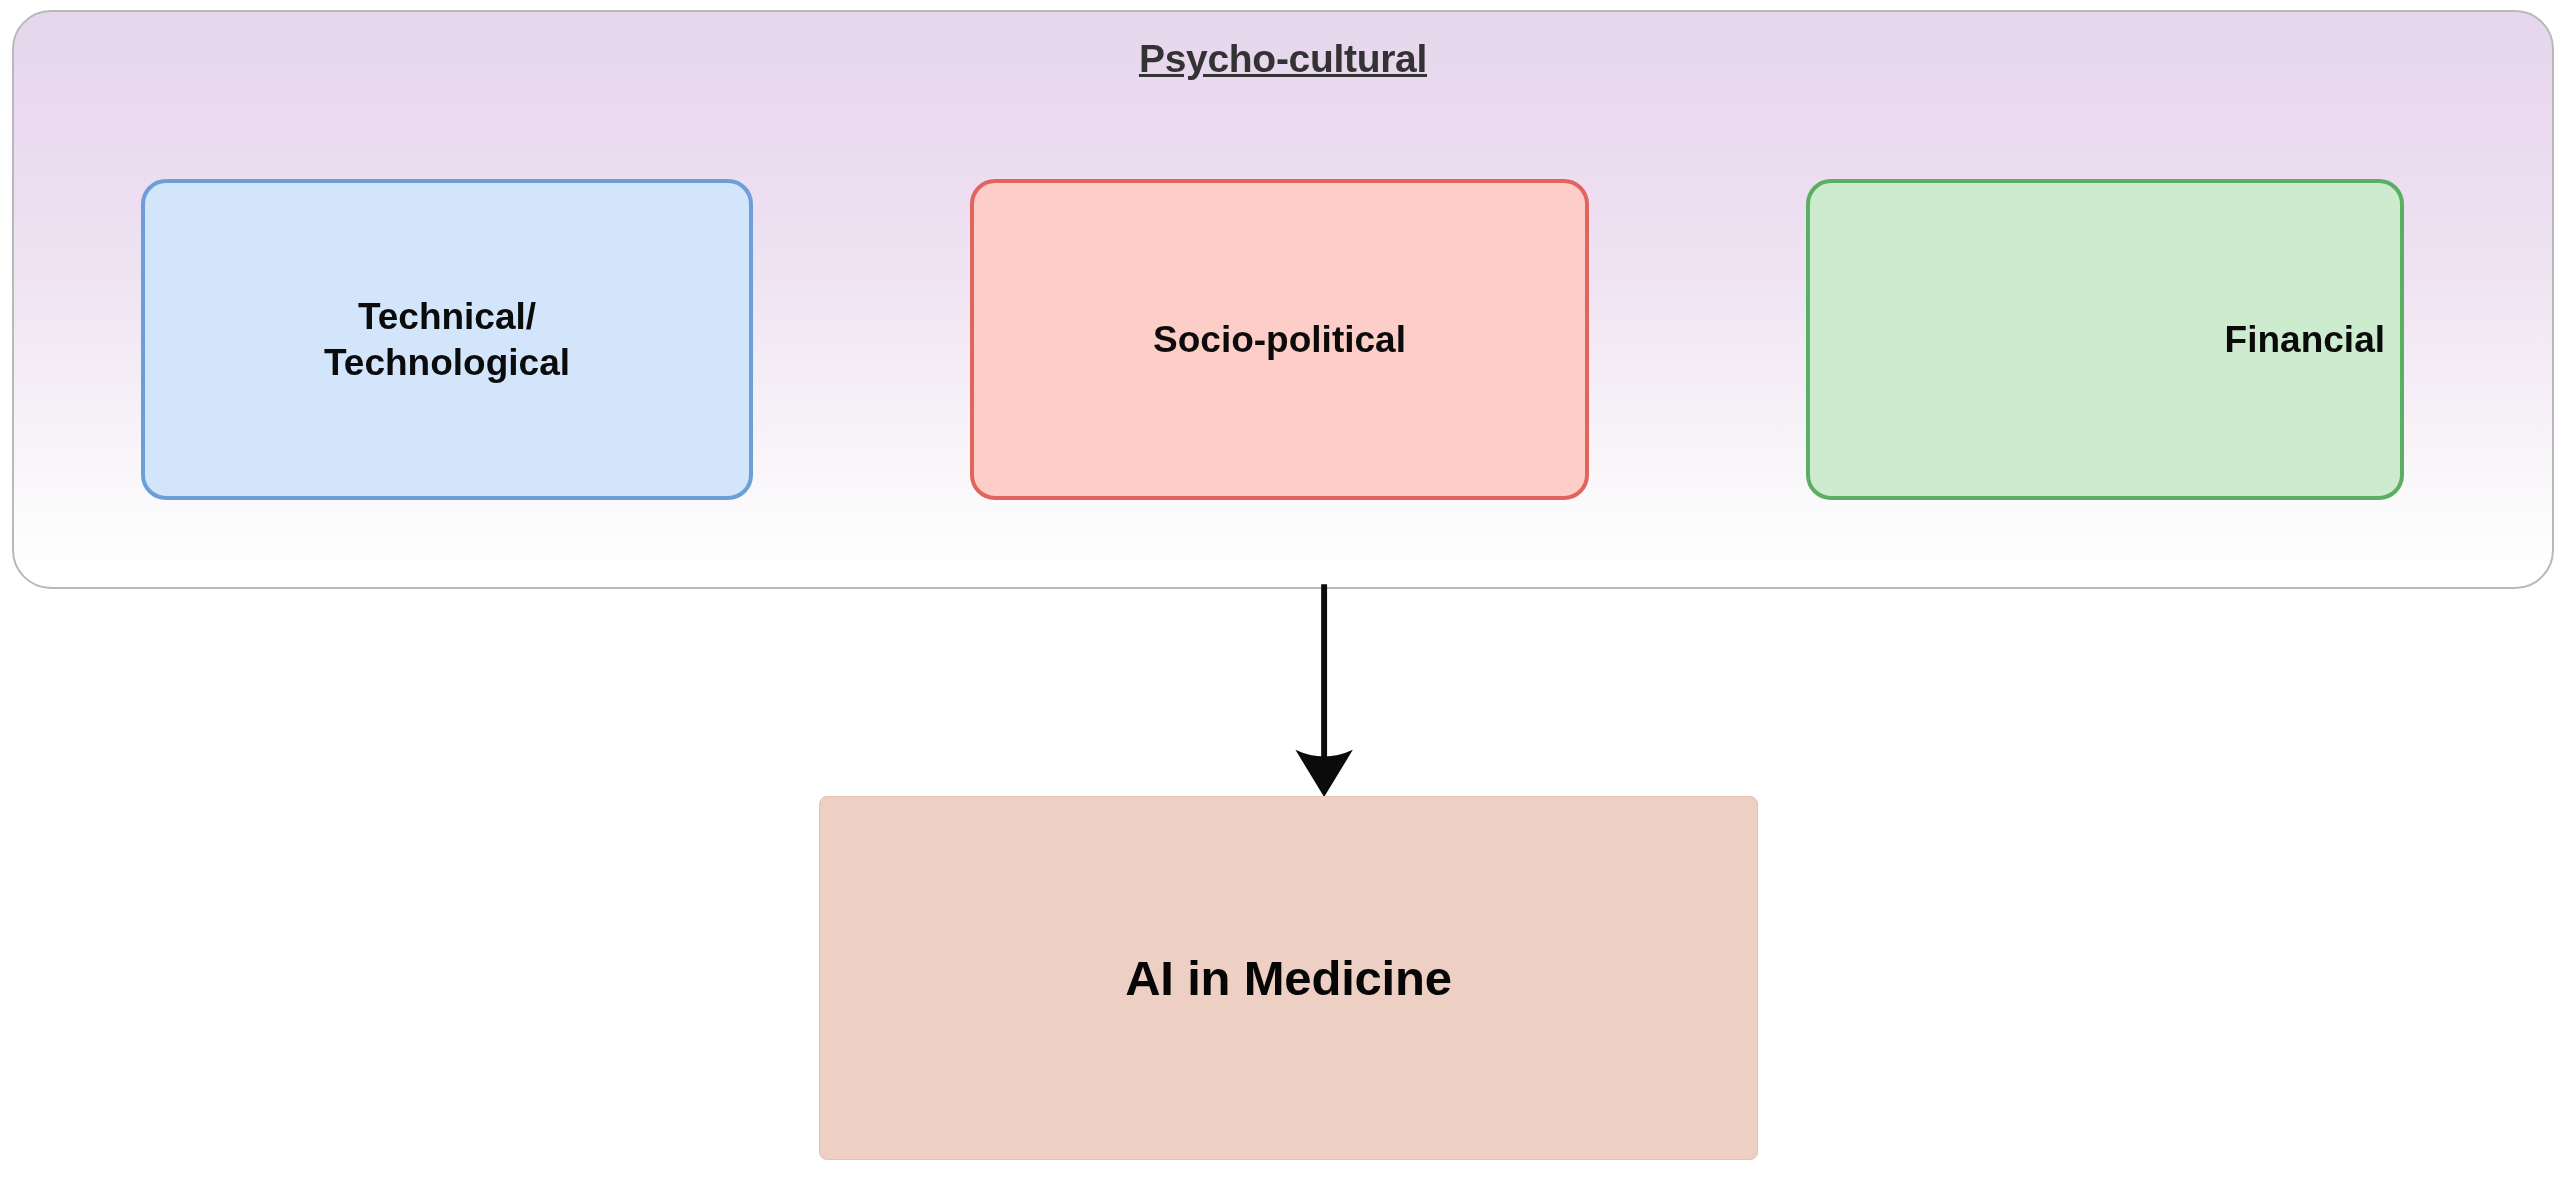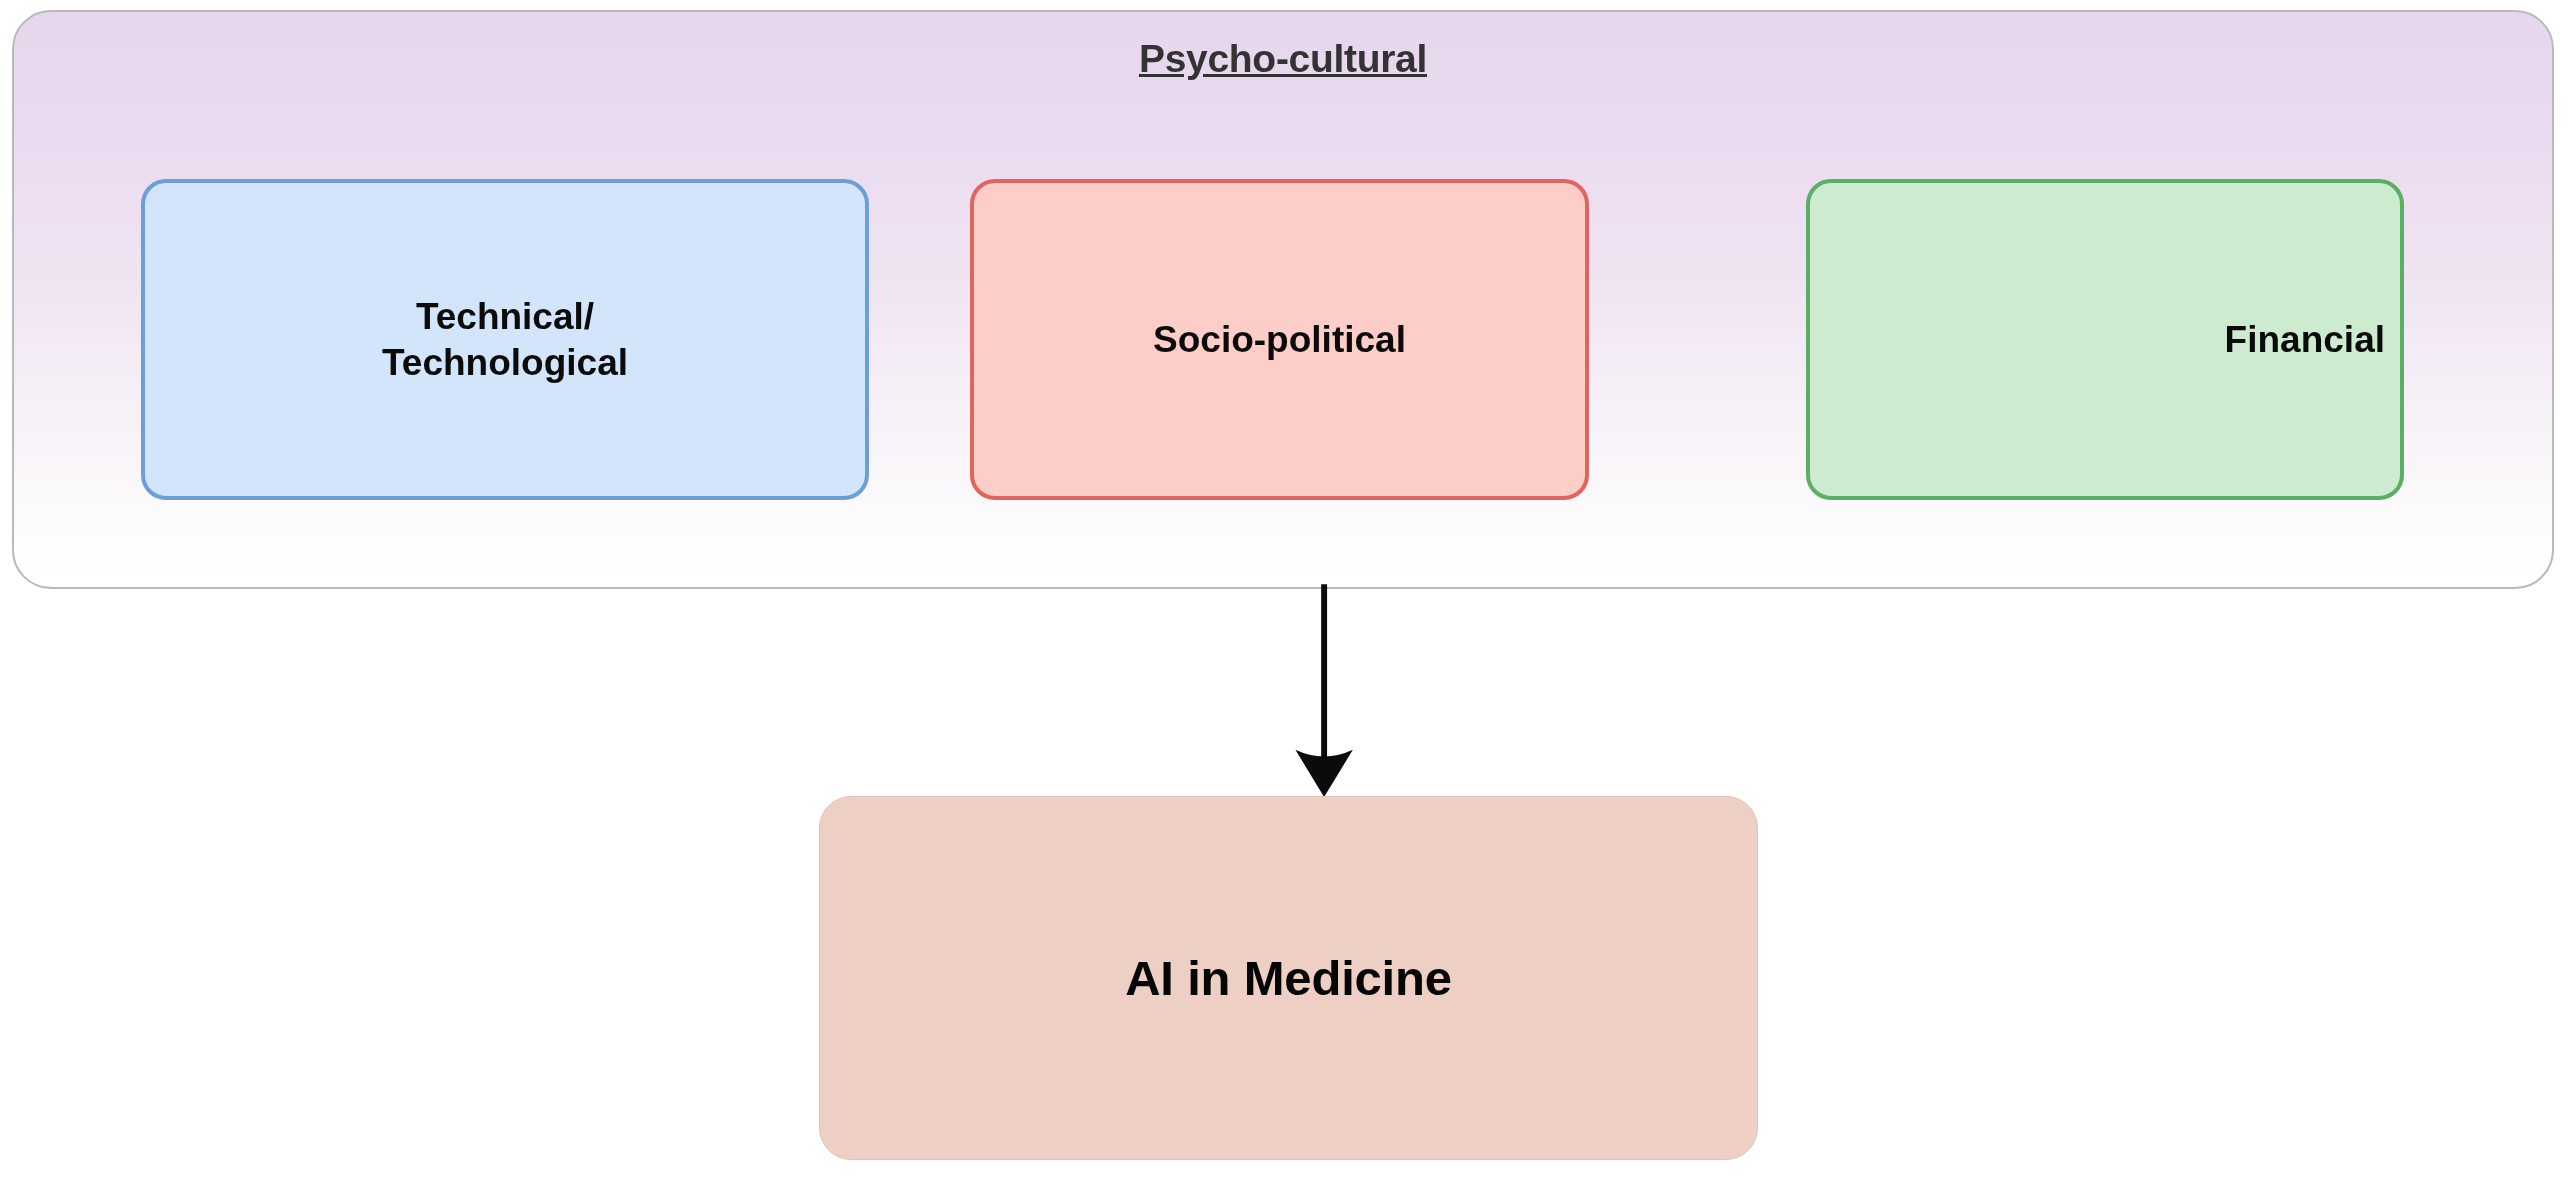--- a/index.html
+++ b/index.html
@@ -57,21 +57,21 @@
     border-radius: 25px;
     font-size: 37px;
     font-weight: bold;
     color: #0b0b0b;
     line-height: 1.22;
     padding: 0 15px;
   }
   .node-technical {
     left: 127px;
     top: 167px;
-    width: 728px;
+    width: 612px;
     height: 321px;
     background: #d2e5fb;
     border: 4.2px solid #6c9fd8;
   }
   .node-socio {
     left: 956px;
     top: 167px;
     width: 619px;
     height: 321px;
     background: #fdcdc7;
@@ -102,21 +102,21 @@
     position: absolute;
     left: 819px;
     top: 796px;
     width: 939px;
     height: 364px;
     box-sizing: border-box;
     display: flex;
     align-items: center;
     justify-content: center;
     text-align: center;
-    border-radius: 32px;
+    border-radius: 8px;
     background: #edcfc4;
     border: 1.7px solid #e3c2b6;
     font-size: 49px;
     font-weight: bold;
     color: #060606;
     letter-spacing: -0.2px;
   }
 </style>
 </head>
 <body>

